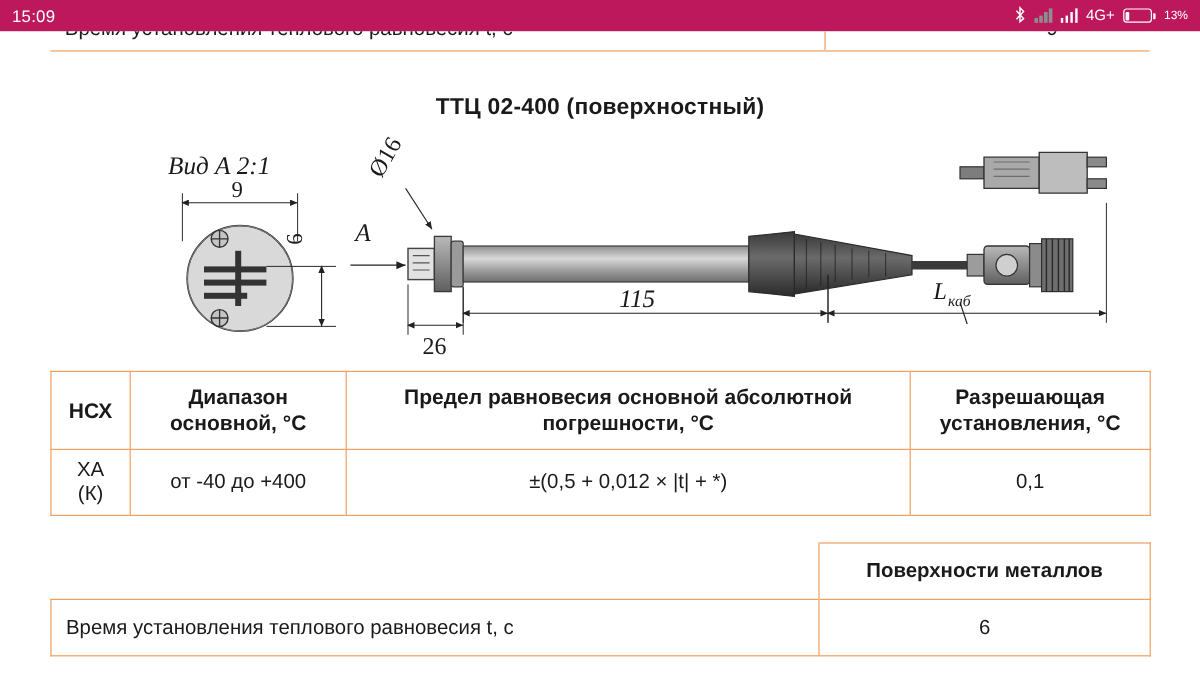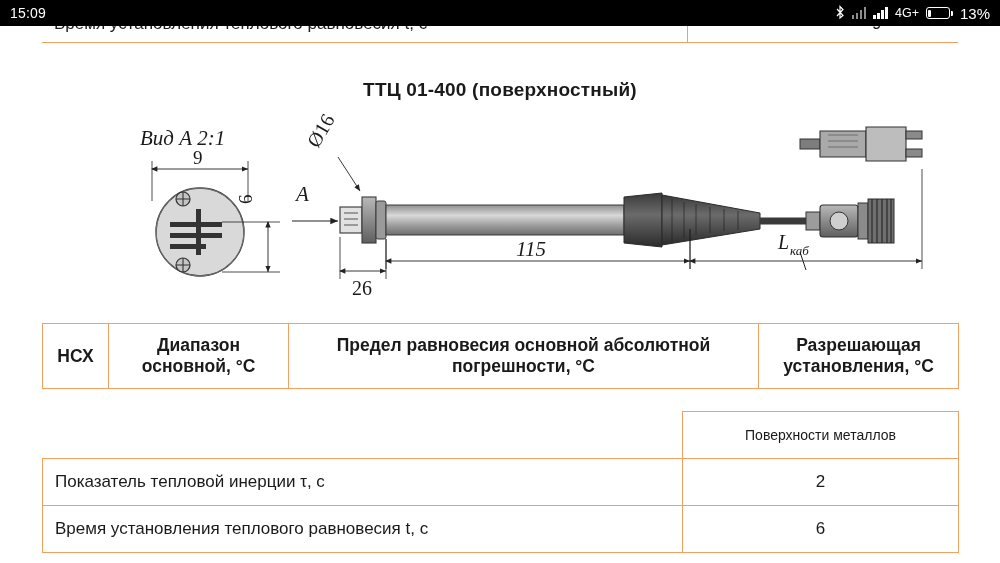--- a/index.html
+++ b/index.html
@@ -12,21 +12,21 @@
     height: 563px;
     overflow: hidden;
     font-family: "Liberation Sans", sans-serif;
     color: #1a1a1a;
     position: relative;
   }
 
   
   .statusbar {
     height: 26px;
-    background: #000000;
+    background: #be185d;
     color: #ffffff;
     display: flex;
     align-items: center;
     justify-content: space-between;
     padding: 0 10px;
     font-size: 14px;
     box-sizing: border-box;
   }
   .statusbar .clock {
     font-size: 14px;
@@ -78,21 +78,21 @@
     background: #ffffff;
     border-radius: 1px;
   }
   .battery .cap {
     width: 2px;
     height: 5px;
     background: #ffffff;
     border-radius: 0 1px 1px 0;
     margin-left: 1px;
   }
-  .batt-pct { font-size: 15px; }
+  .batt-pct { font-size: 10px; }
 
   
   .page {
     position: relative;
     padding: 0;
   }
 
   
   .clipped-row {
     position: relative;
@@ -149,33 +149,33 @@
     padding: 6px 10px;
     vertical-align: middle;
     text-align: center;
     color: #1a1a1a;
   }
   .tbl th {
     font-weight: bold;
     font-size: 17.5px;
     line-height: 1.2;
   }
-  .tbl-spec { margin-top: 14px; }
+  .tbl-spec { }
   .tbl-spec .r1 td, .tbl-spec .r1 th { height: 52px; }
   .tbl-spec .r2 td { height: 42px; font-size: 17px; }
 
   .tbl-props { margin-top: 22px; }
   .tbl-props td { height: 34px; }
   .tbl-props .left {
     text-align: left;
     padding-left: 12px;
   }
   .tbl-props .hdr {
-    font-weight: normal;
-    font-size: 14px;
+    font-weight: bold;
+    font-size: 17px;
   }
   .tbl-props .noborder-top-left {
     border-left: 0;
     border-top: 0;
     border-bottom: 0;
   }
 </style>
 </head>
 <body>
 
@@ -211,21 +211,21 @@
 </div>
 
 <div class="page">
 
   <div class="clipped-row">
     <div class="vline"></div>
     <div class="cell-l">Время установления теплового равновесия t, с</div>
     <div class="cell-r">9</div>
   </div>
 
-  <div class="doc-title">ТТЦ 01-400 (поверхностный)</div>
+  <div class="doc-title">ТТЦ 02-400 (поверхностный)</div>
 
   <div class="drawing">
     <svg width="1000" height="200" viewBox="0 0 1000 200">
       <defs>
         <marker id="ah" markerWidth="8" markerHeight="8" refX="7" refY="3" orient="auto">
           <path d="M0,0 L7,3 L0,6 z" fill="#222"></path>
         </marker>
         <marker id="ahs" markerWidth="8" markerHeight="8" refX="1" refY="3" orient="auto">
           <path d="M7,0 L0,3 L7,6 z" fill="#222"></path>
         </marker>
@@ -333,37 +333,42 @@
       <col style="width:470px">
       <col style="width:200px">
     </colgroup>
     <tbody>
         <tr class="r1">
       <th>НСХ</th>
       <th>Диапазон основной, °C</th>
       <th>Предел равновесия основной абсолютной погрешности, °C</th>
       <th>Разрешающая установления, °C</th>
     </tr>
+    <tr class="r2">
+      <td>
+        <div>ХА</div>
+        <div>(К)</div>
+      </td>
+      <td>от -40 до +400</td>
+      <td>±(0,5 + 0,012 × |t| + *)</td>
+      <td>0,1</td>
+    </tr>
   </tbody>
     </table>
 
   <table class="tbl tbl-props">
     <colgroup>
       <col style="width:640px">
       <col style="width:276px">
     </colgroup>
     <tbody>
         <tr>
       <td class="noborder-top-left"></td>
       <td class="hdr">Поверхности металлов</td>
     </tr>
     <tr>
-      <td class="left">Показатель тепловой инерции τ, с</td>
-      <td>2</td>
-    </tr>
-    <tr>
       <td class="left">Время установления теплового равновесия t, с</td>
       <td>6</td>
     </tr>
   </tbody>
     </table>
 
 </div>
 
 </body></html>

